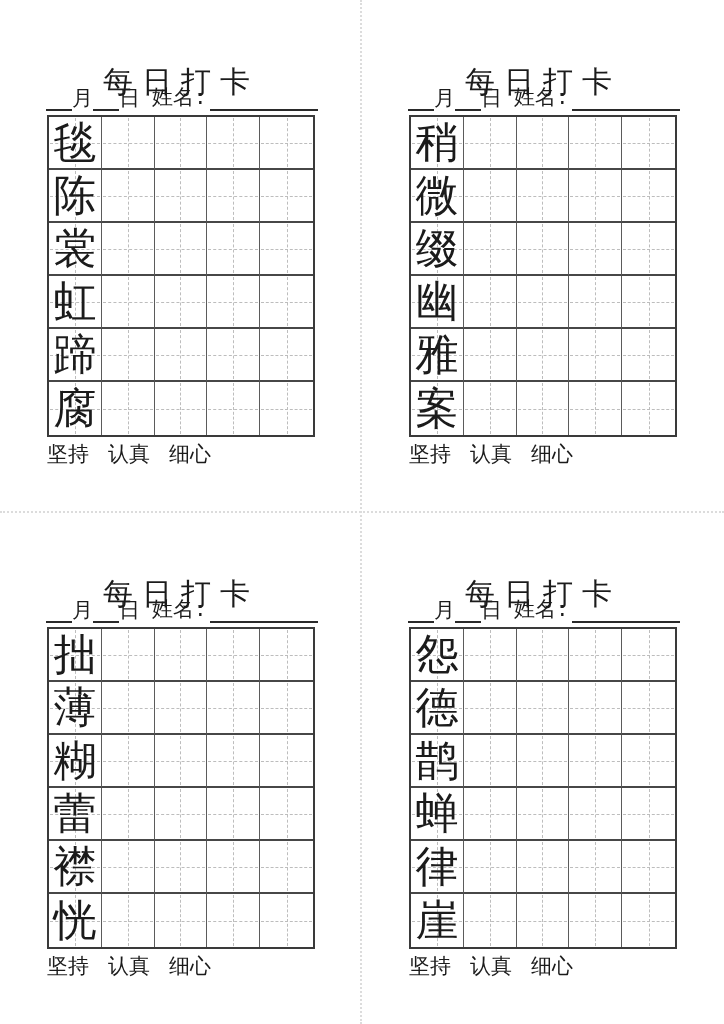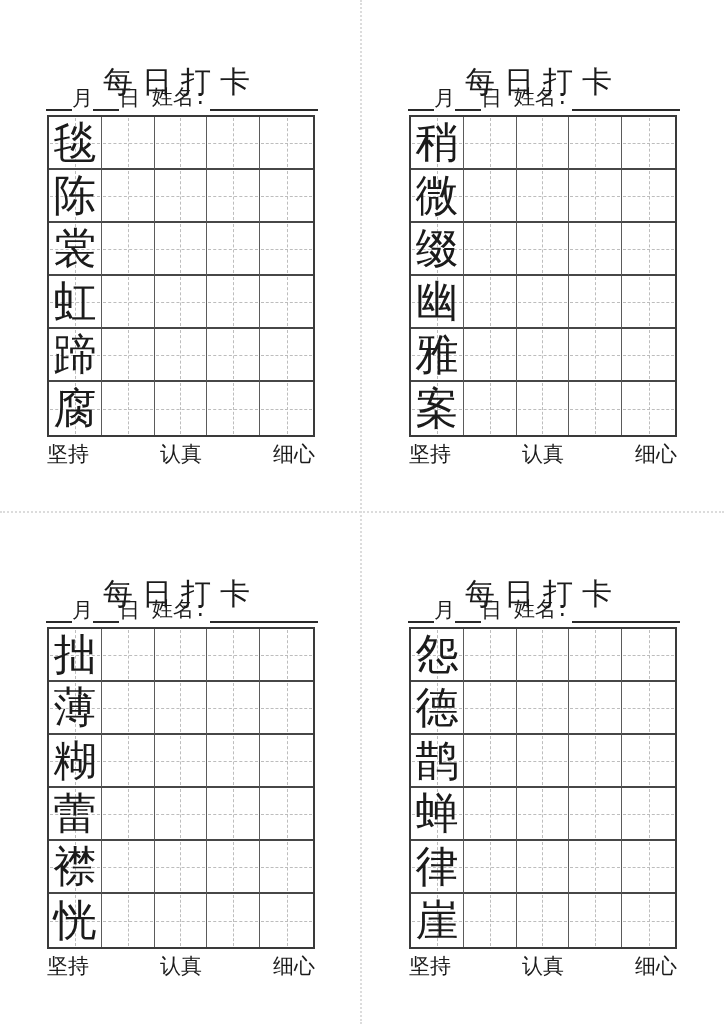--- a/index.html
+++ b/index.html
@@ -63,21 +63,21 @@
     border-left: 1px dashed #bdbdbd;
   }
   .char {
     position: absolute; inset: 0; z-index: 1;
     display: flex; align-items: center; justify-content: center;
     font-size: 43px; line-height: 1;
   }
 
   .footer {
     position: absolute; top: 441px; left: 47px; width: 268px;
-    display: flex; justify-content: space-between; gap: 19px;
+    display: flex; justify-content: flex-start; gap: 19px;
     font-size: 21px; line-height: 26px;
     white-space: nowrap;
   }
 </style>
 </head>
 <body>
 
 <div class="page">
 
   <div class="cut-v"></div>

